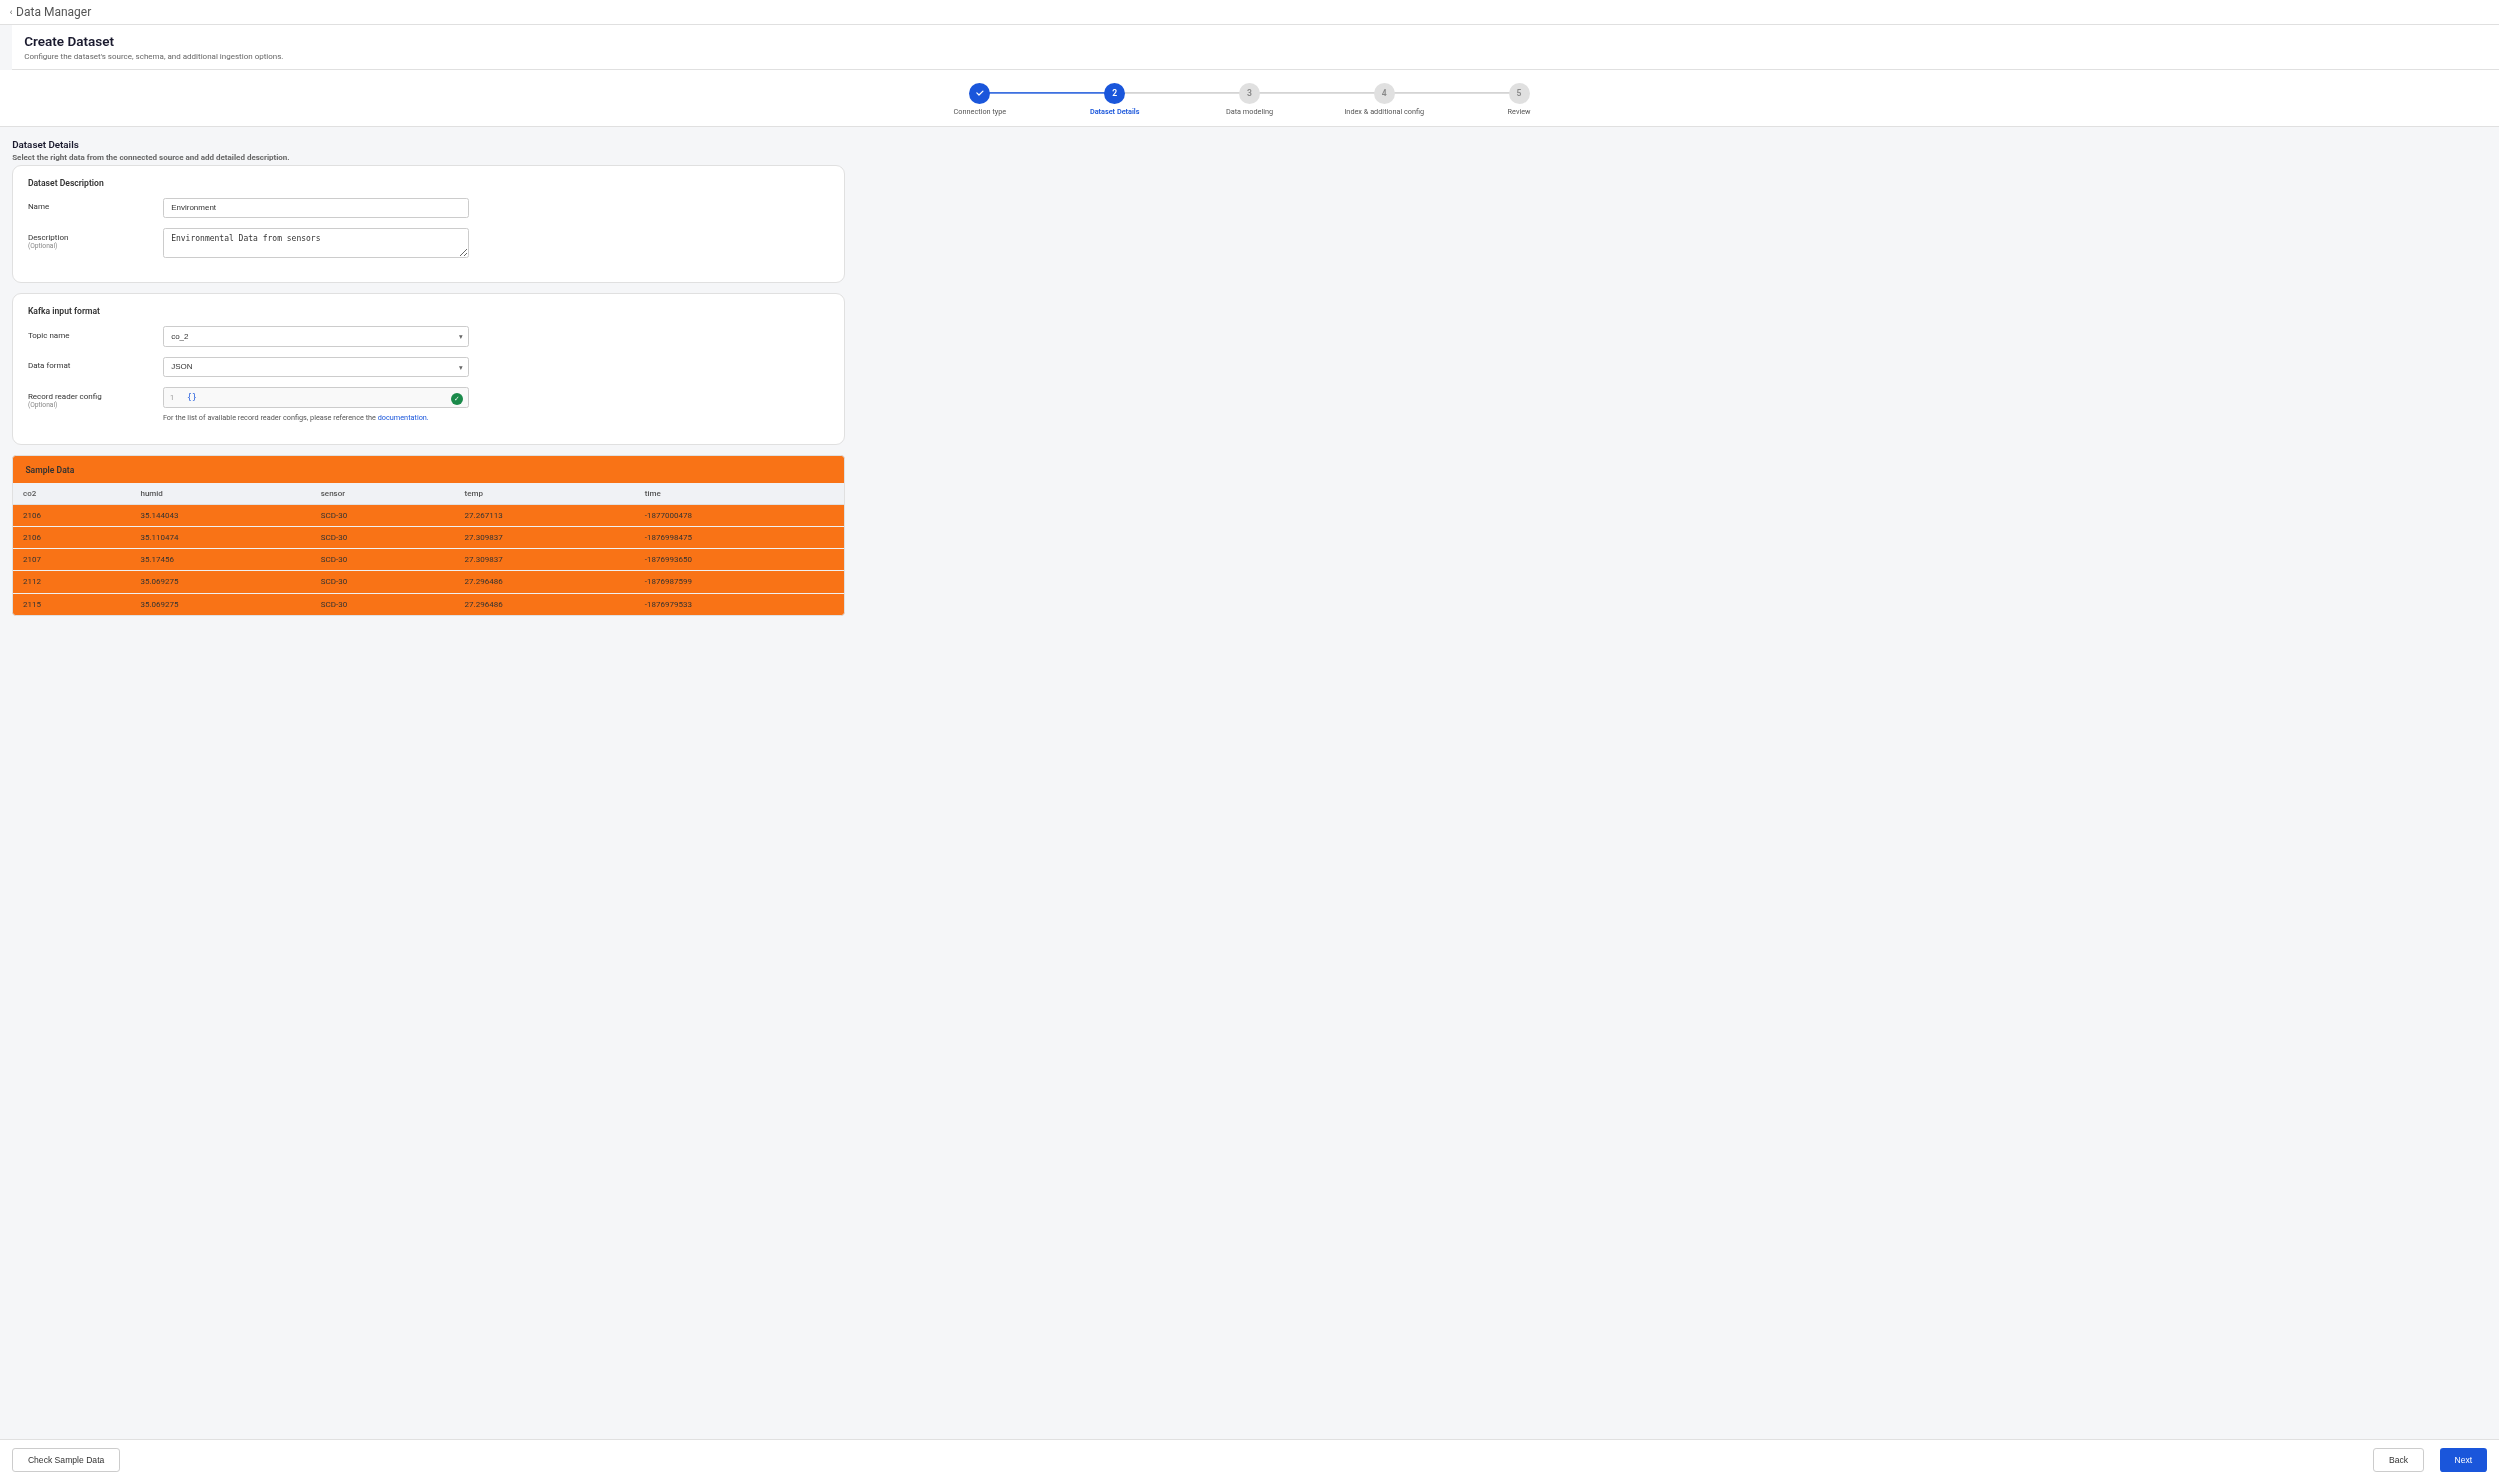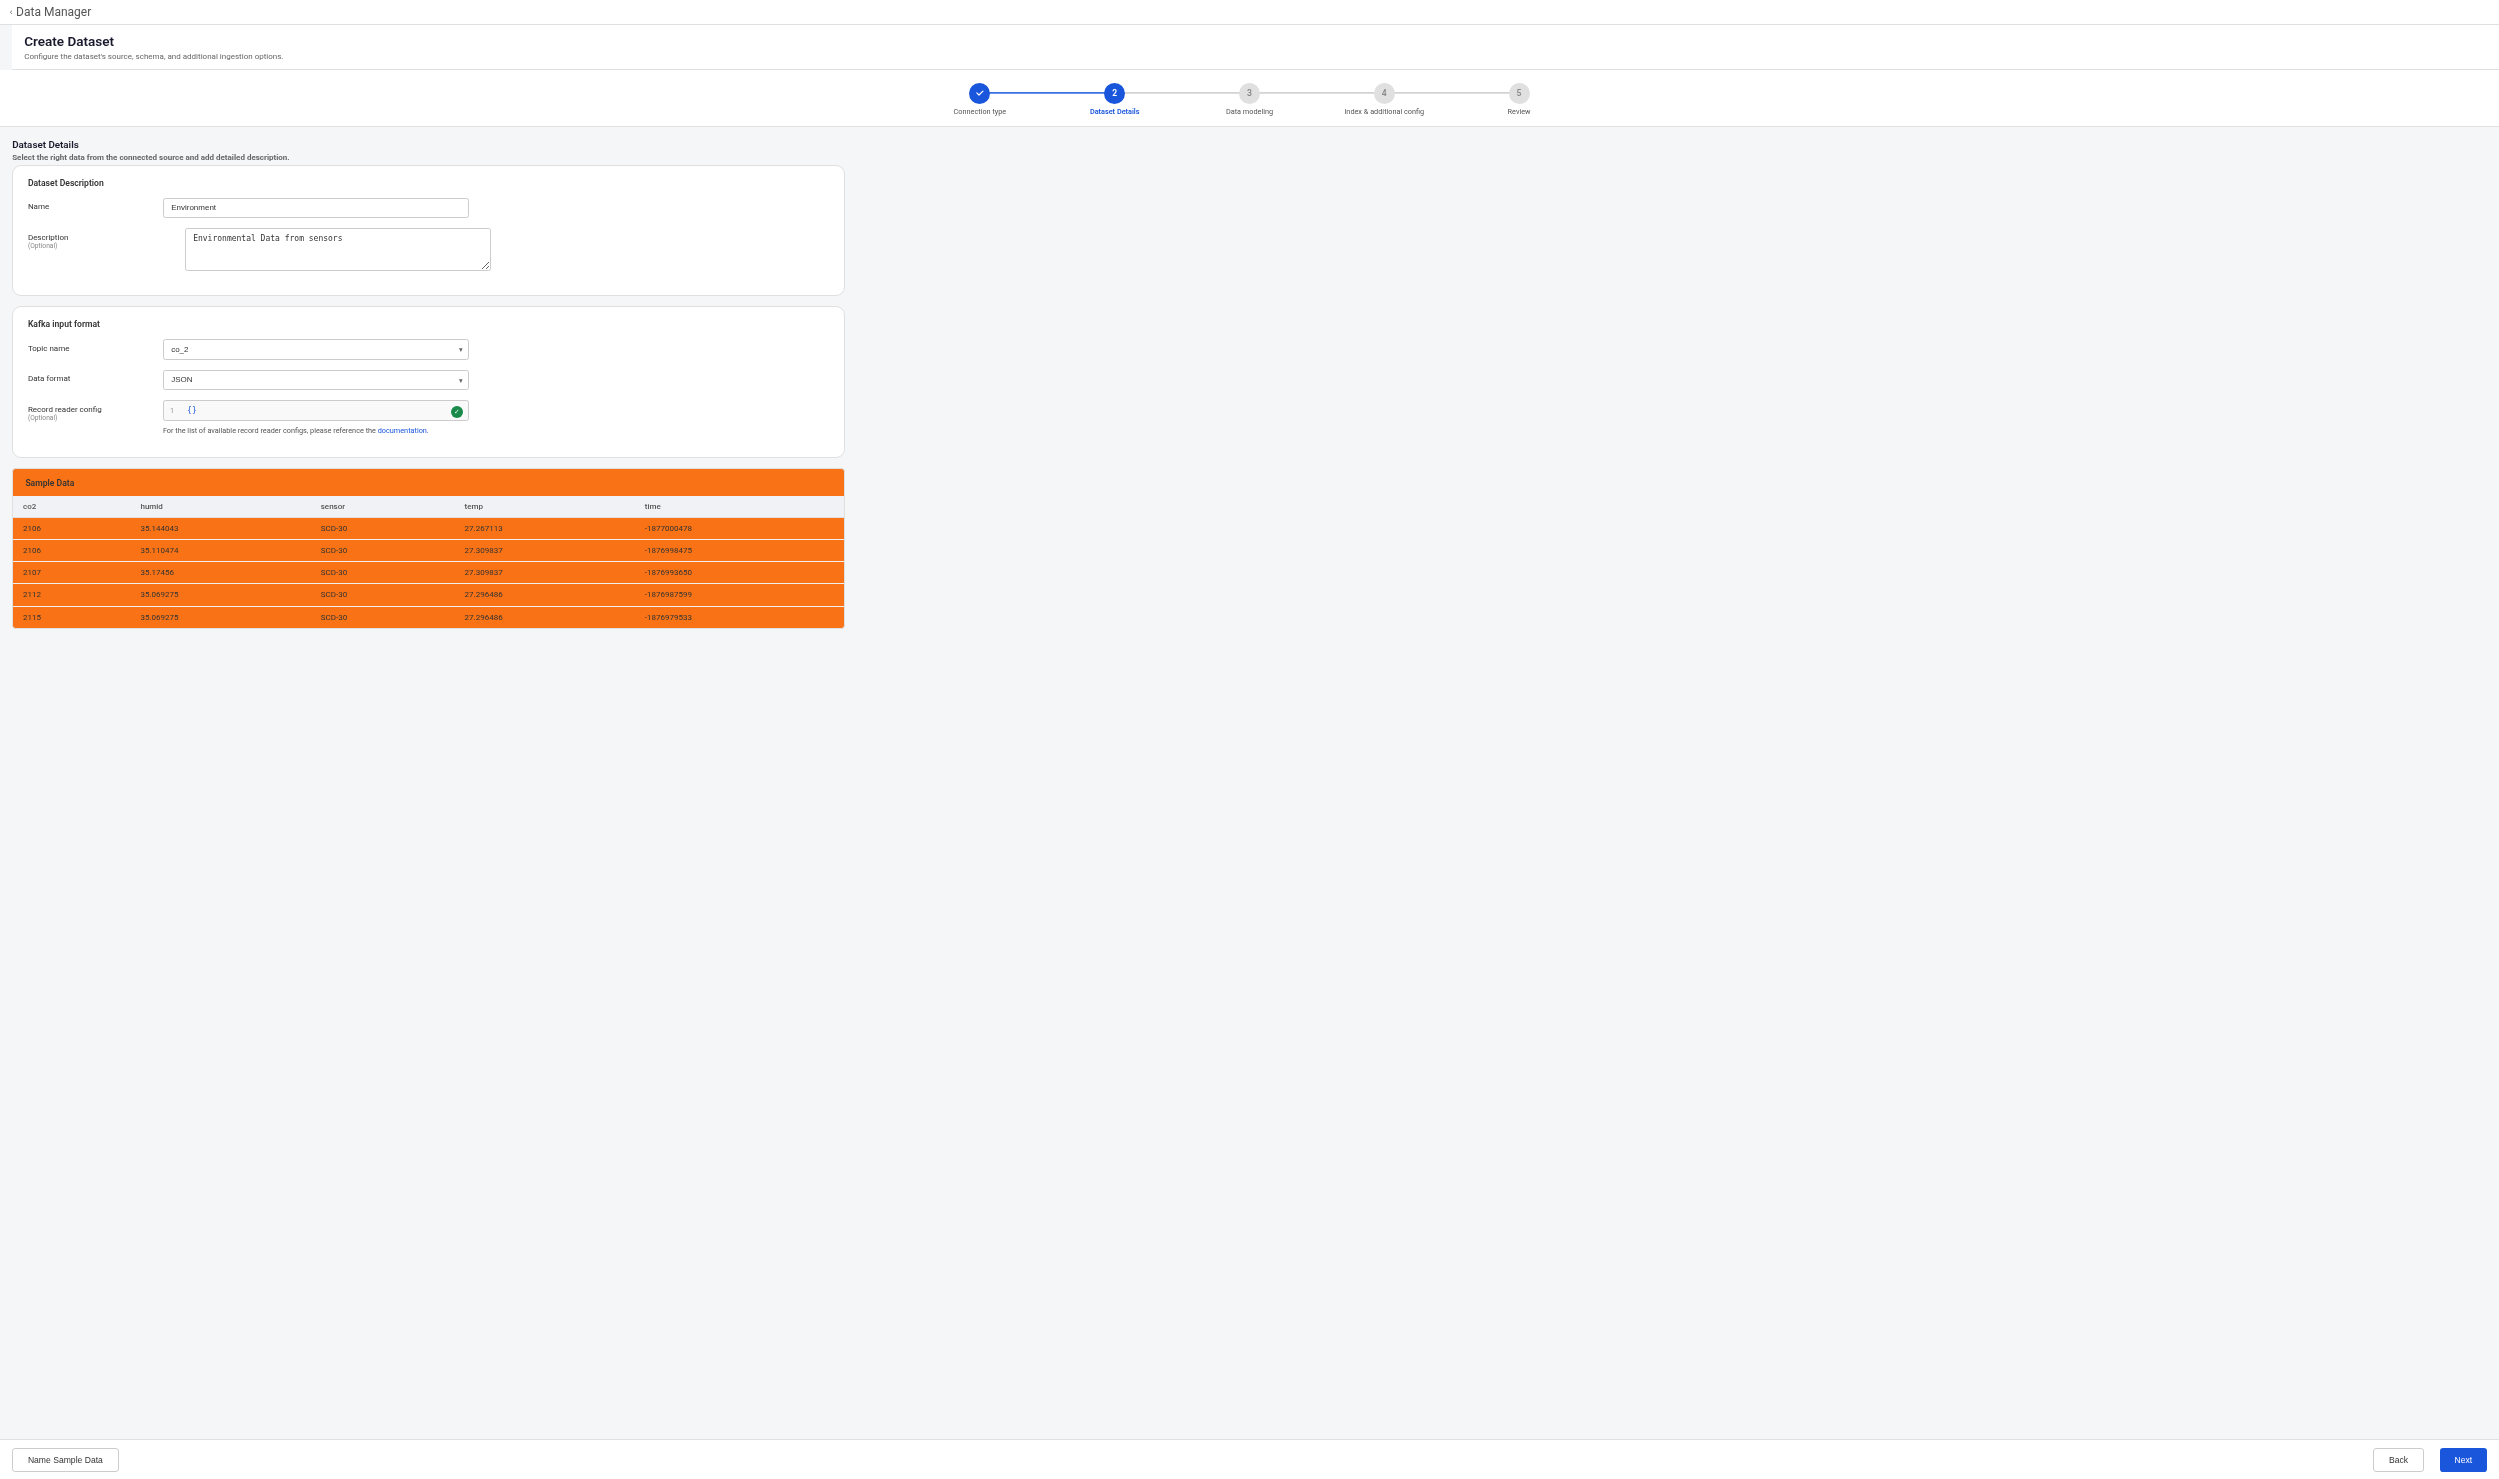--- a/index.html
+++ b/index.html
@@ -189,23 +189,22 @@
       width: 100%;
       border: 0.6px solid #ccc;
       border-radius: 2.4px;
       padding: 4.9px 7.3px;
       font-size: 8px;
       color: #333;
       background: #fff;
       outline: none;
     }
     .form-control textarea {
-      height: 43px;
+      height: 30px;
       resize: vertical;
-      margin-left: 22px;
     }
     .select-wrapper {
       position: relative;
     }
     .select-wrapper select {
       appearance: none;
       padding-right: 19.6px;
     }
     .select-arrow {
       position: absolute;
@@ -539,19 +538,19 @@
             <td>-1876979533</td>
           </tr>
         </tbody>
     </table>
   </div>
 
   <div style="height: 37px;"></div>
 </div>
 
 <div class="footer">
-  <button class="btn btn-outline">Name Sample Data</button>
+  <button class="btn btn-outline">Check Sample Data</button>
   <div class="footer-right">
     <button class="btn btn-secondary-outline">Back</button>
     <button class="btn btn-primary">Next</button>
   </div>
 </div>
 
 
 </body></html>

